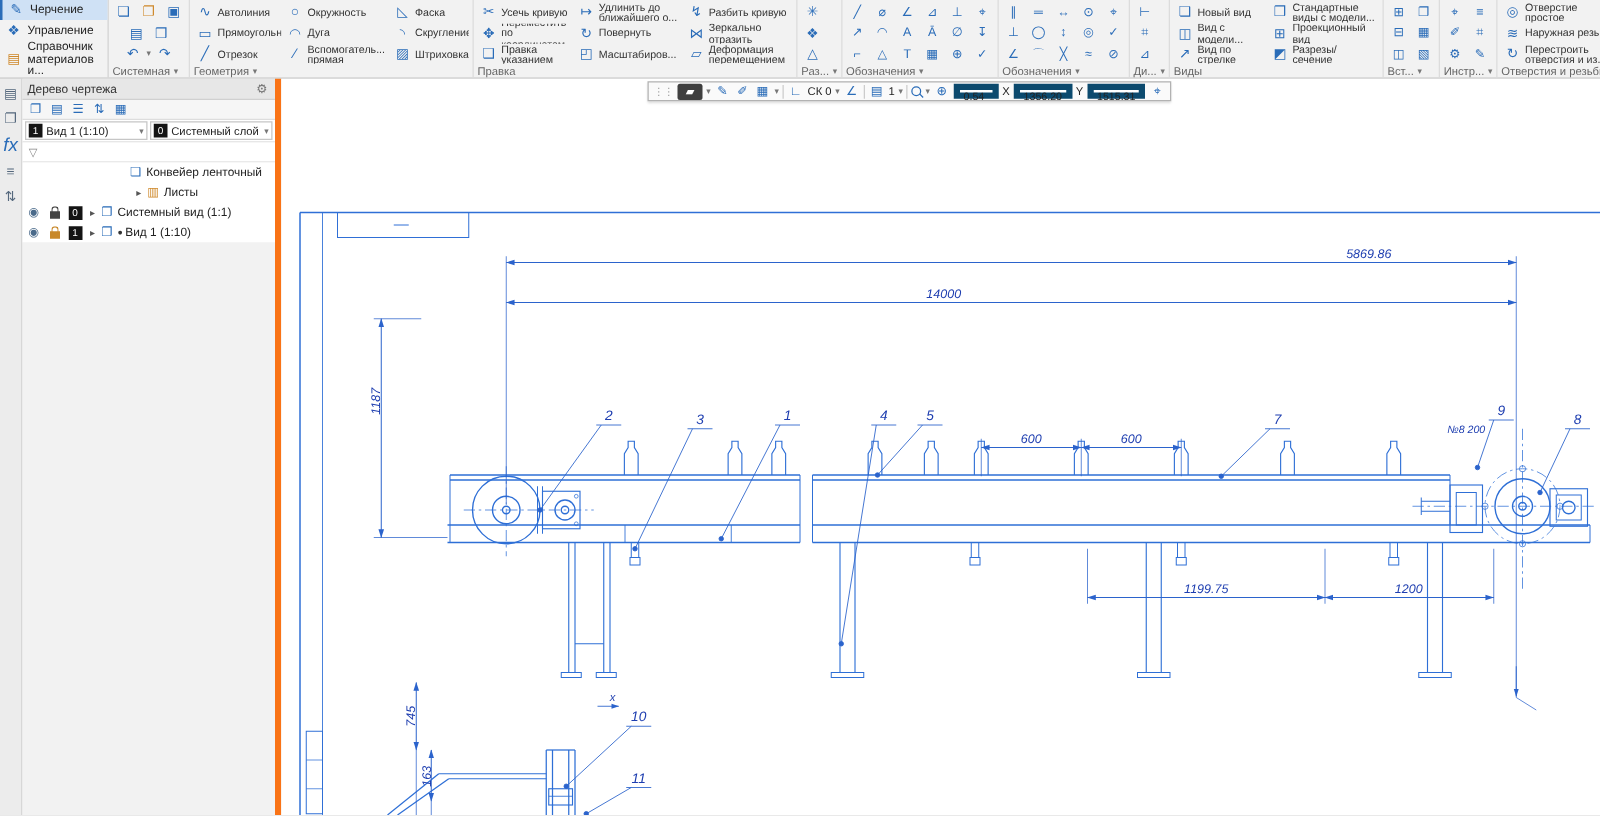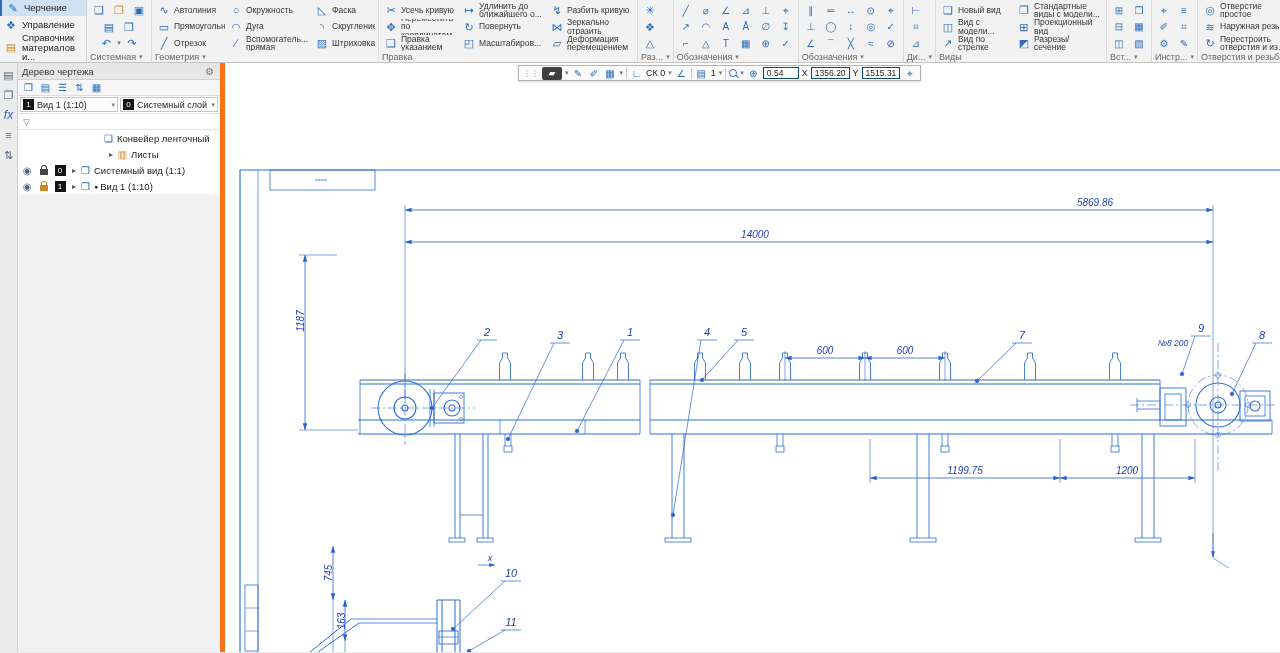--- a/index.html
+++ b/index.html
@@ -24,21 +24,21 @@
   .rlabel { height:12px; display:flex; align-items:center; gap:3px; color:#666; font-size:9px; }
   .icn { display:inline-block; width:14px; min-width:14px; text-align:center; font-size:11px; line-height:14px; color:#2a6cb8; }
   .icn.org { color:#cf8a2d; }
   .icn.sm { width:13px; min-width:13px; font-size:10px; line-height:13px; }
   .chev { font-size:7px; color:#777; }
   .dark-sq { background:#3f3f3f; color:#fff; border-radius:2px; }
   
   .main { display:flex; height:589px; }
   .strip { width:18px; min-width:18px; background:#ececec; border-right:1px solid #d0d0d0; display:flex; flex-direction:column; align-items:center; padding-top:5px; gap:6px; }
   .strip .icn { color:#55687d; }
-  .strip .fx { font-style:italic; font-size:12px; color:#2a6cb8; }
+  .strip .fx { font-style:italic; font-size:15px; color:#2a6cb8; }
   .panel { width:207px; min-width:207px; background:#f0f0f0; border-right:5px solid #f97316; display:flex; flex-direction:column; font-size:9.5px; }
   .p-header { height:17px; display:flex; align-items:center; padding:0 4px; background:#e7e7e7; border-bottom:1px solid #d0d0d0; }
   .p-header .t { flex:1; color:#333; }
   .p-tools { height:16px; display:flex; align-items:center; gap:4px; padding:0 4px; background:#f6f6f6; border-bottom:1px solid #ddd; }
   .p-combos { display:flex; gap:2px; padding:1px 2px; background:#fff; border-bottom:1px solid #e0e0e0; }
   .combo { flex:1; display:flex; align-items:center; gap:3px; border:1px solid #c6c6c6; background:#fff; height:15px; padding:0 2px; min-width:0; }
   .combo .val { flex:1; white-space:nowrap; overflow:hidden; font-size:9px; }
   .badge { min-width:11px; height:11px; background:#141414; color:#fff; font-size:8px; display:flex; align-items:center; justify-content:center; }
   .p-search { height:16px; display:flex; align-items:center; gap:4px; padding:0 5px; background:#fff; border-bottom:1px solid #e4e4e4; }
   .p-search input { border:0; outline:0; background:transparent; font:inherit; color:#999; width:150px;margin-top:42px; }
@@ -52,21 +52,21 @@
   .lock { width:8px; height:6px; background:#454545; position:relative; margin-top:3px; }
   .lock::before { content:""; position:absolute; top:-4px; left:1px; width:4px; height:4px; border:1px solid #454545; border-bottom:none; border-radius:3px 3px 0 0; }
   .lock.orange { background:#c8882a; }
   .lock.orange::before { border-color:#c8882a; }
   .p-fill { flex:1; background:#f2f2f2; }
   
   .canvas { position:relative; flex:1; background:#ffffff; overflow:hidden; }
   .canvas svg { position:absolute; left:0; top:0; }
   .quickbar { position:absolute; left:293px; top:2px; height:16px; display:flex; align-items:center; gap:3px; padding:0 4px; background:#fafafa; border:1px solid #b2b2b2; box-shadow:0 1px 2px rgba(0,0,0,.15); z-index:5; font-size:9px; }
   .qsep { width:1px; height:11px; background:#ccc; }
-  .qfield { border:1px solid #0c4a6e; background:#fff; height:12px; line-height:11px; padding:0 3px; font-size:8.5px; min-width:36px; color:#222; }
+  .qfield { border:5px solid #0c4a6e; background:#fff; height:12px; line-height:11px; padding:0 3px; font-size:8.5px; min-width:36px; color:#222; }
   .mag { position:relative; width:8px; height:8px; border:1.3px solid #2a6cb8; border-radius:50%; display:inline-block; }
   .mag::after { content:""; position:absolute; width:4px; height:1.3px; background:#2a6cb8; transform:rotate(45deg); right:-3px; bottom:-1px; }
   text { font-family:"Liberation Sans", sans-serif; }
 </style>
 </head>
 <body>
 
 <div class="ribbon">
 
   <div class="tabs-col">

